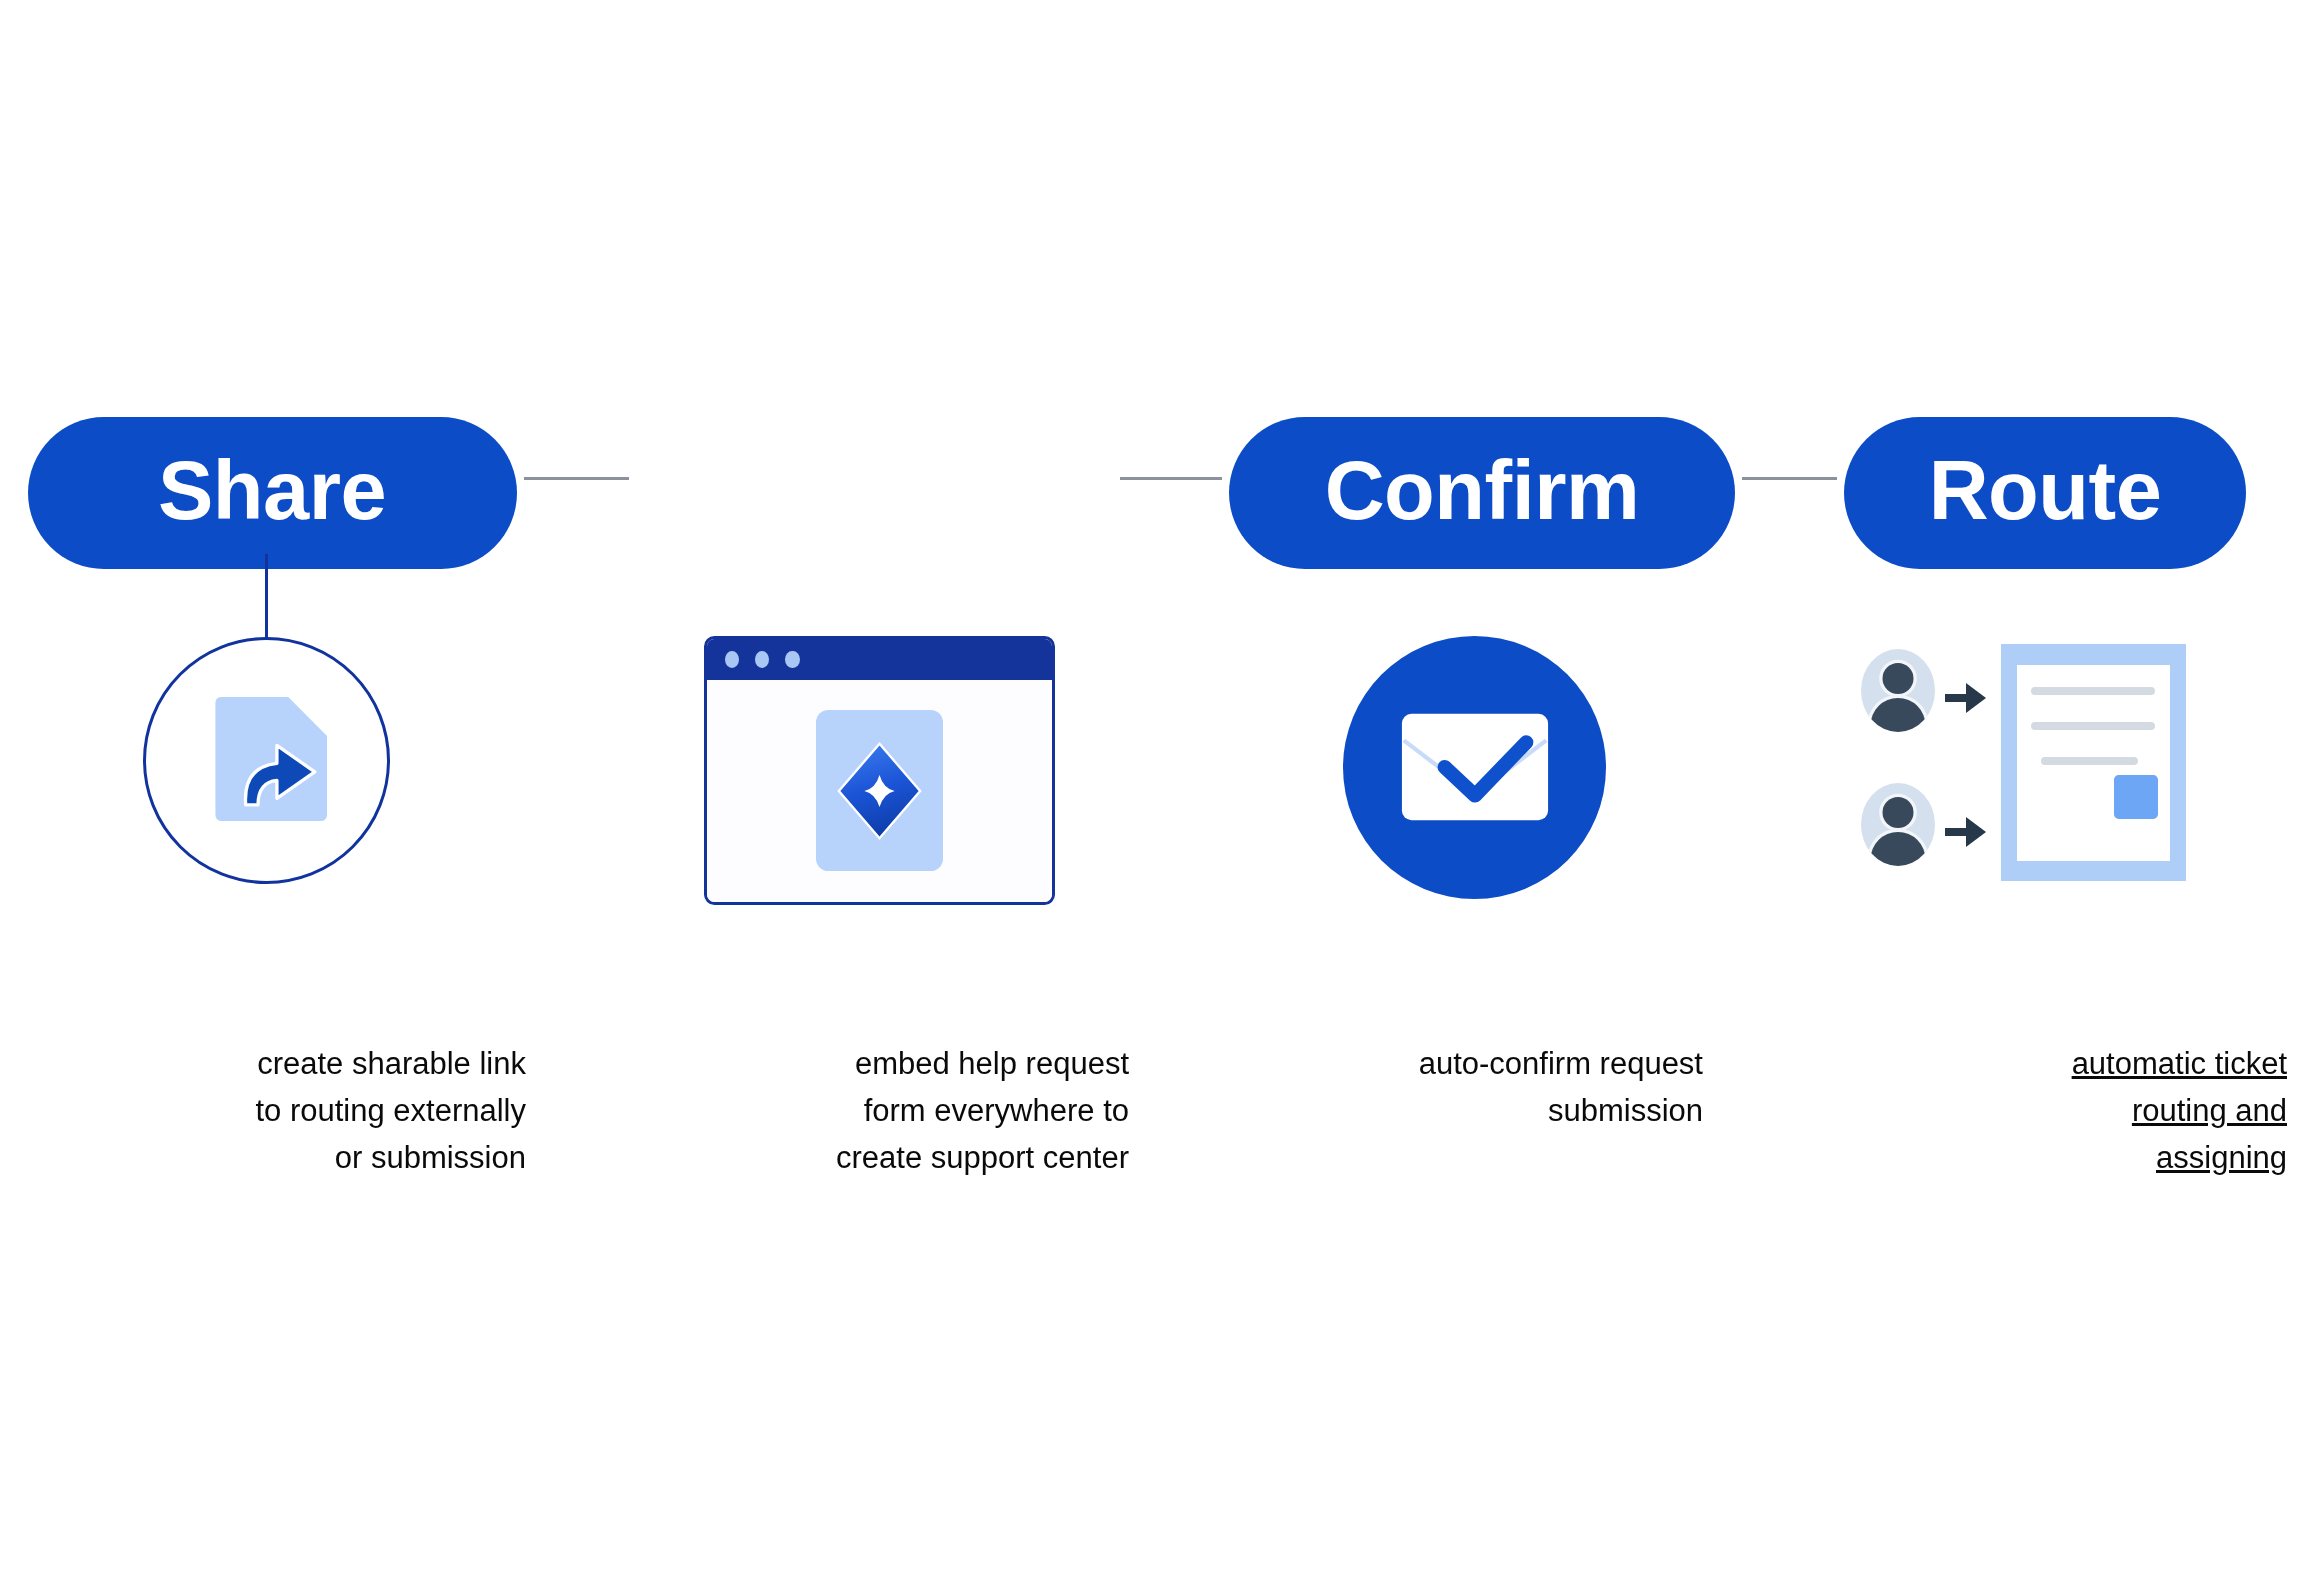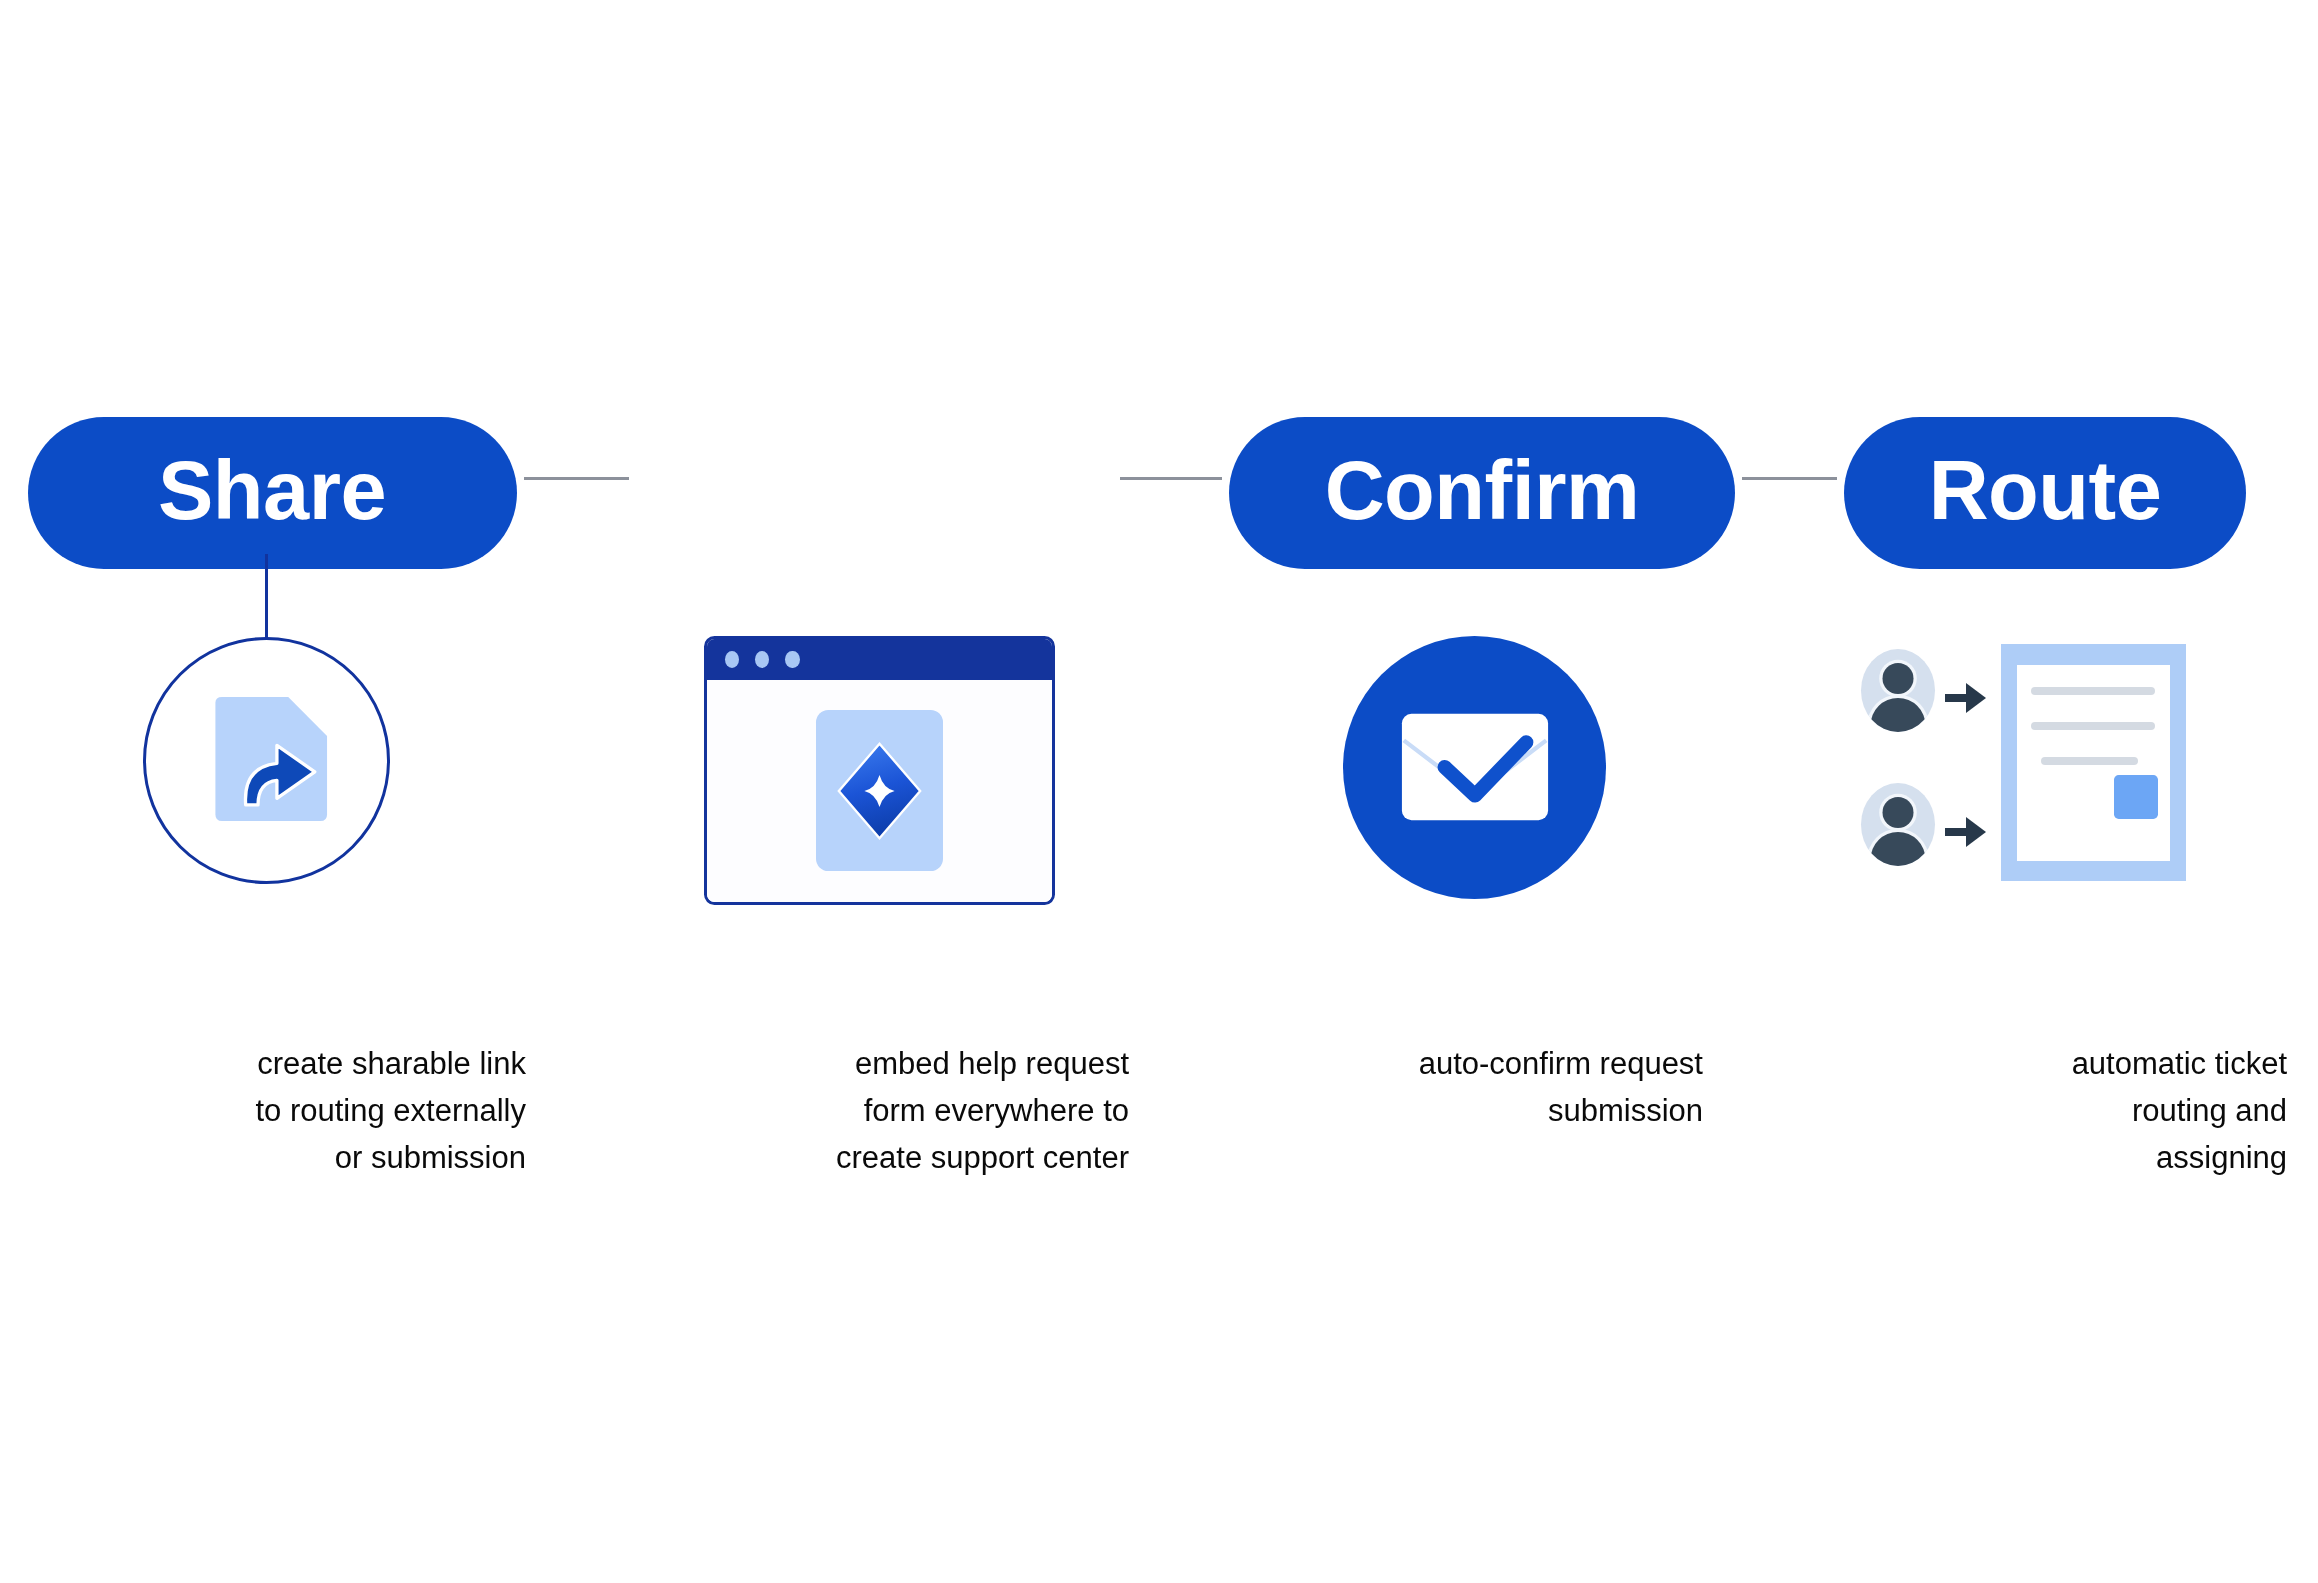--- a/index.html
+++ b/index.html
@@ -145,21 +145,21 @@
 
   
   .caption-row{position:absolute;left:0;top:1040px;width:2319px;}
   .caption{
     position:absolute;top:0;text-align:center;
     color:#0a0a0a;font-size:31px;line-height:1.52;font-weight:normal;
   }
   .caption-0{left:52px;width:474px;}
   .caption-1{left:636px;width:493px;}
   .caption-2{left:1214px;width:489px;}
-  .caption-3{left:1822px;width:465px;}
+  .caption-3{left:1822px;width:465px;text-decoration:underline;}
   .caption-line{display:block;white-space:nowrap;text-align:right;}
 </style>
 </head>
 <body>
 
 <div id="stage">
 
   <div class="pill-row">
 
     <div class="pill pill-0">

